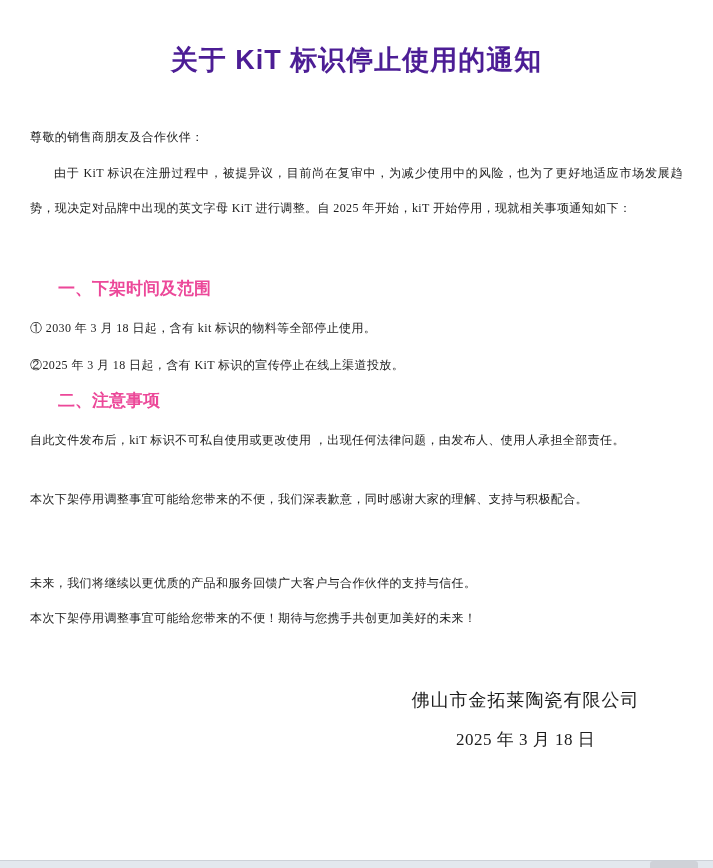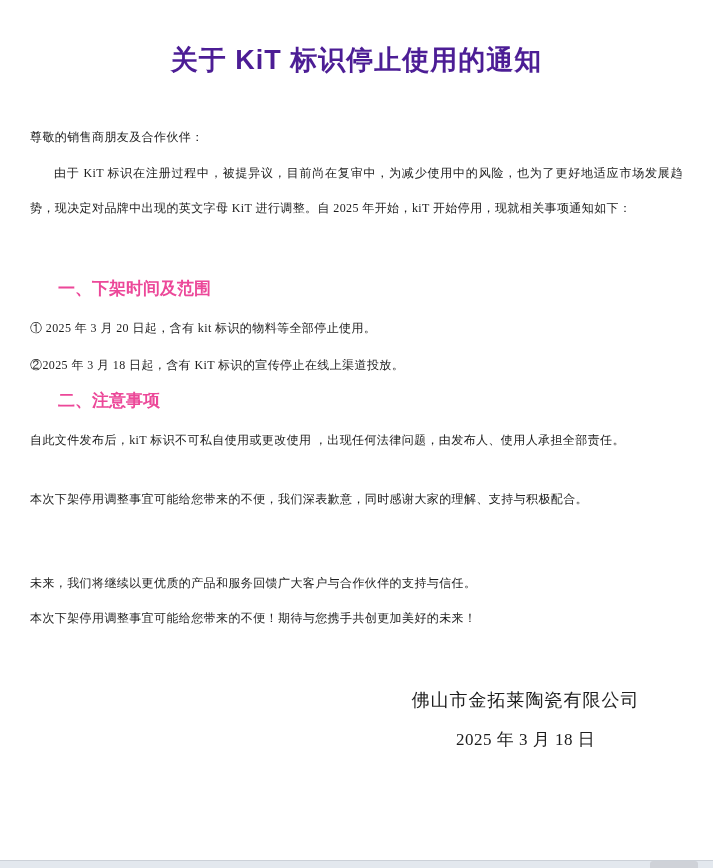--- a/index.html
+++ b/index.html
@@ -97,21 +97,21 @@
 <div class="page">
 
   <h1 class="doc-title">关于 KiT 标识停止使用的通知</h1>
 
   <p class="body-text salutation">尊敬的销售商朋友及合作伙伴：</p>
 
   <p class="body-text intro">由于 KiT 标识在注册过程中，被提异议，目前尚在复审中，为减少使用中的风险，也为了更好地适应市场发展趋势，现决定对品牌中出现的英文字母 KiT 进行调整。自 2025 年开始，kiT 开始停用，现就相关事项通知如下：</p>
 
   <h2 class="heading heading-1">一、下架时间及范围</h2>
 
-  <p class="body-text item-1">① 2025 年 3 月 20 日起，含有 kit 标识的物料等全部停止使用。</p>
+  <p class="body-text item-1">① 2030 年 3 月 18 日起，含有 kit 标识的物料等全部停止使用。</p>
 
   <p class="body-text item-2">②2025 年 3 月 18 日起，含有 KiT 标识的宣传停止在线上渠道投放。</p>
 
   <h2 class="heading heading-2">二、注意事项</h2>
 
   <p class="body-text para-legal">自此文件发布后，kiT 标识不可私自使用或更改使用 ，出现任何法律问题，由发布人、使用人承担全部责任。</p>
 
   <p class="body-text para-apology">本次下架停用调整事宜可能给您带来的不便，我们深表歉意，同时感谢大家的理解、支持与积极配合。</p>
 
   <p class="body-text para-future">未来，我们将继续以更优质的产品和服务回馈广大客户与合作伙伴的支持与信任。</p>

